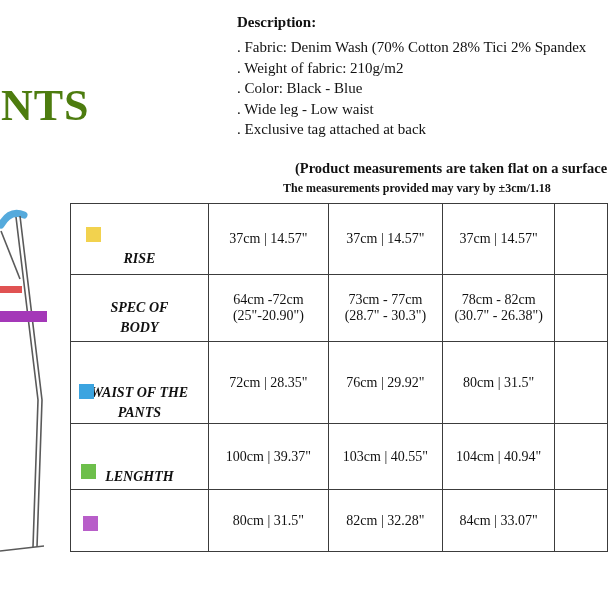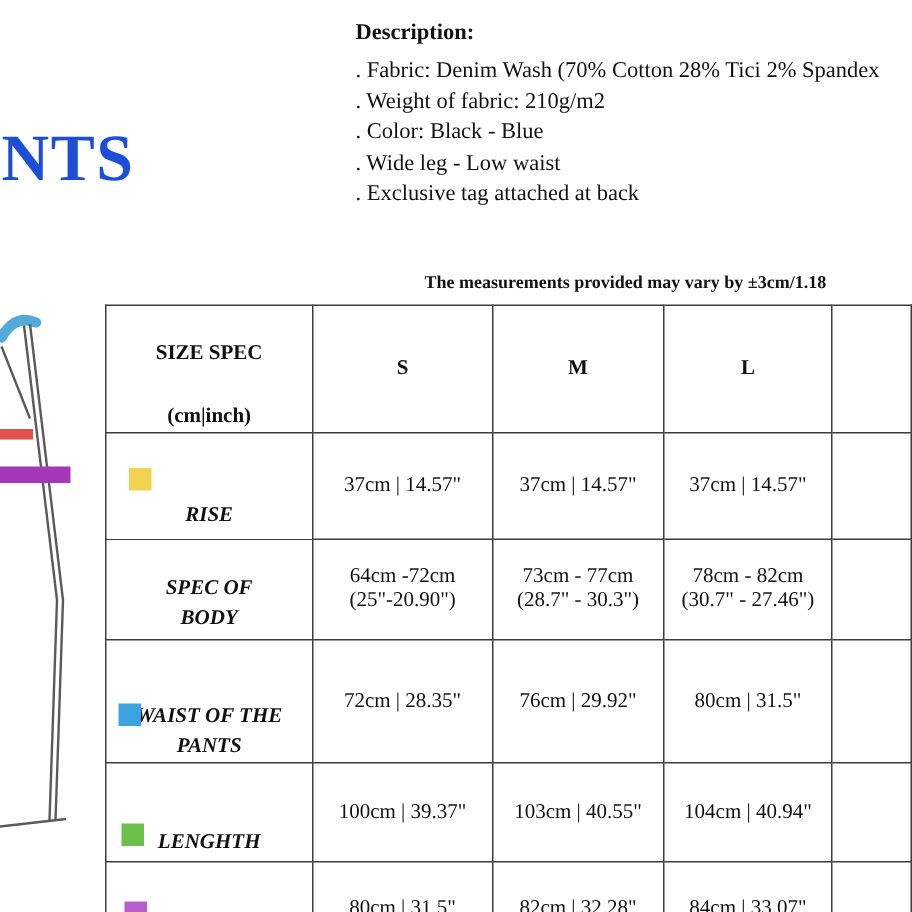--- a/index.html
+++ b/index.html
@@ -3,21 +3,21 @@
 <meta charset="utf-8">
 <style>
   html,body{margin:0;padding:0;background:#fff;}
   .screen{
     position:relative;width:608px;height:608px;background:#ffffff;
     overflow:hidden;font-family:"Liberation Serif","DejaVu Serif",serif;color:#111;
   }
   
   .title-frag{
     position:absolute;left:1px;top:84px;font-size:44px;font-weight:bold;
-    letter-spacing:1px;line-height:1;color:#1d4ed8;
+    letter-spacing:1px;line-height:1;color:#4d7c0f;
   }
   
   .desc{position:absolute;left:237px;top:14px;width:400px;}
   .desc-heading{font-weight:bold;font-size:15px;margin-bottom:6px;}
   .desc-item{font-size:15px;line-height:20.5px;white-space:nowrap;}
   
   .note1{position:absolute;left:295px;top:160px;font-weight:bold;font-size:14.5px;white-space:nowrap;}
   .note2{position:absolute;left:283px;top:181px;font-weight:bold;font-size:12px;white-space:nowrap;}
   
   table.spec{
@@ -61,41 +61,32 @@
 
   <div class="desc">
     <div class="desc-heading">Description:</div>
     <div class="desc-item">. Fabric: Denim Wash (70% Cotton 28% Tici 2% Spandex</div>
     <div class="desc-item">. Weight of fabric: 210g/m2</div>
     <div class="desc-item">. Color: Black - Blue</div>
     <div class="desc-item">. Wide leg - Low waist</div>
     <div class="desc-item">. Exclusive tag attached at back</div>
   </div>
 
+  <div class="note1">(Product measurements are taken flat on a surface</div>
   <div class="note2">The measurements provided may vary by ±3cm/1.18</div>
 
   <table class="spec">
     <colgroup>
       <col style="width:148px">
         <col style="width:127px">
         <col style="width:125px">
         <col style="width:123px">
         <col style="width:60px">
     </colgroup>
     <tbody>
-        <tr style="height:67px">
-      <th class="spec-head">
-        <span>SIZE SPEC</span><br>
-        <span>(cm|inch)</span>
-      </th>
-      <th class="size-col">S</th>
-      <th class="size-col">M</th>
-      <th class="size-col">L</th>
-      <th></th>
-    </tr>
 
     <tr style="height:71px">
       <td class="row-label">
         <span class="marker m-rise" style="background-color: rgb(242, 210, 78);"></span>
         <span>RISE</span>
       </td>
       <td class="cell-val">37cm | 14.57"</td>
       <td class="cell-val">37cm | 14.57"</td>
       <td class="cell-val">37cm | 14.57"</td>
       <td></td>
@@ -104,21 +95,21 @@
     <tr style="height:67px">
       <td class="row-label">
         <span>SPEC OF
 BODY</span>
       </td>
       <td class="cell-val">64cm -72cm
 (25"-20.90")</td>
       <td class="cell-val">73cm - 77cm
 (28.7" - 30.3")</td>
       <td class="cell-val">78cm - 82cm
-(30.7" - 27.46")</td>
+(30.7" - 26.38")</td>
       <td></td>
     </tr>
 
     <tr style="height:67px">
       <td class="row-label">
         <span class="marker m-waistpants" style="background-color: rgb(59, 164, 224);"></span>
         <span>WAIST OF THE
 PANTS</span>
       </td>
       <td class="cell-val">72cm | 28.35"</td>

